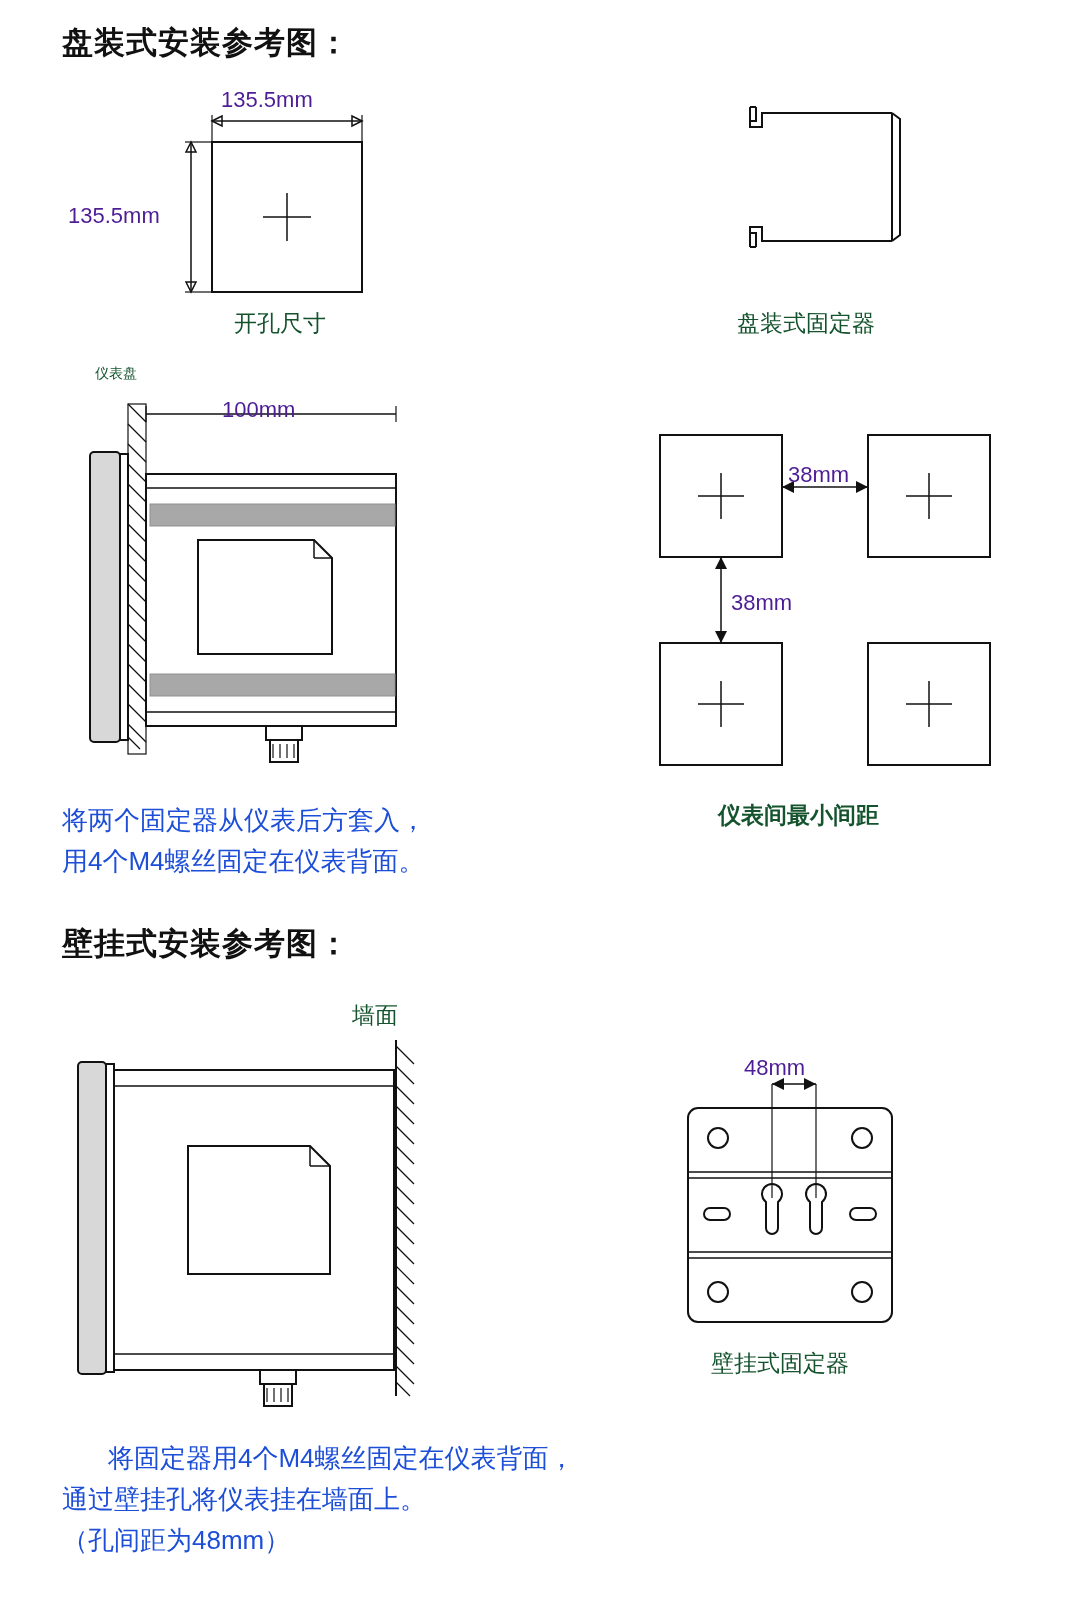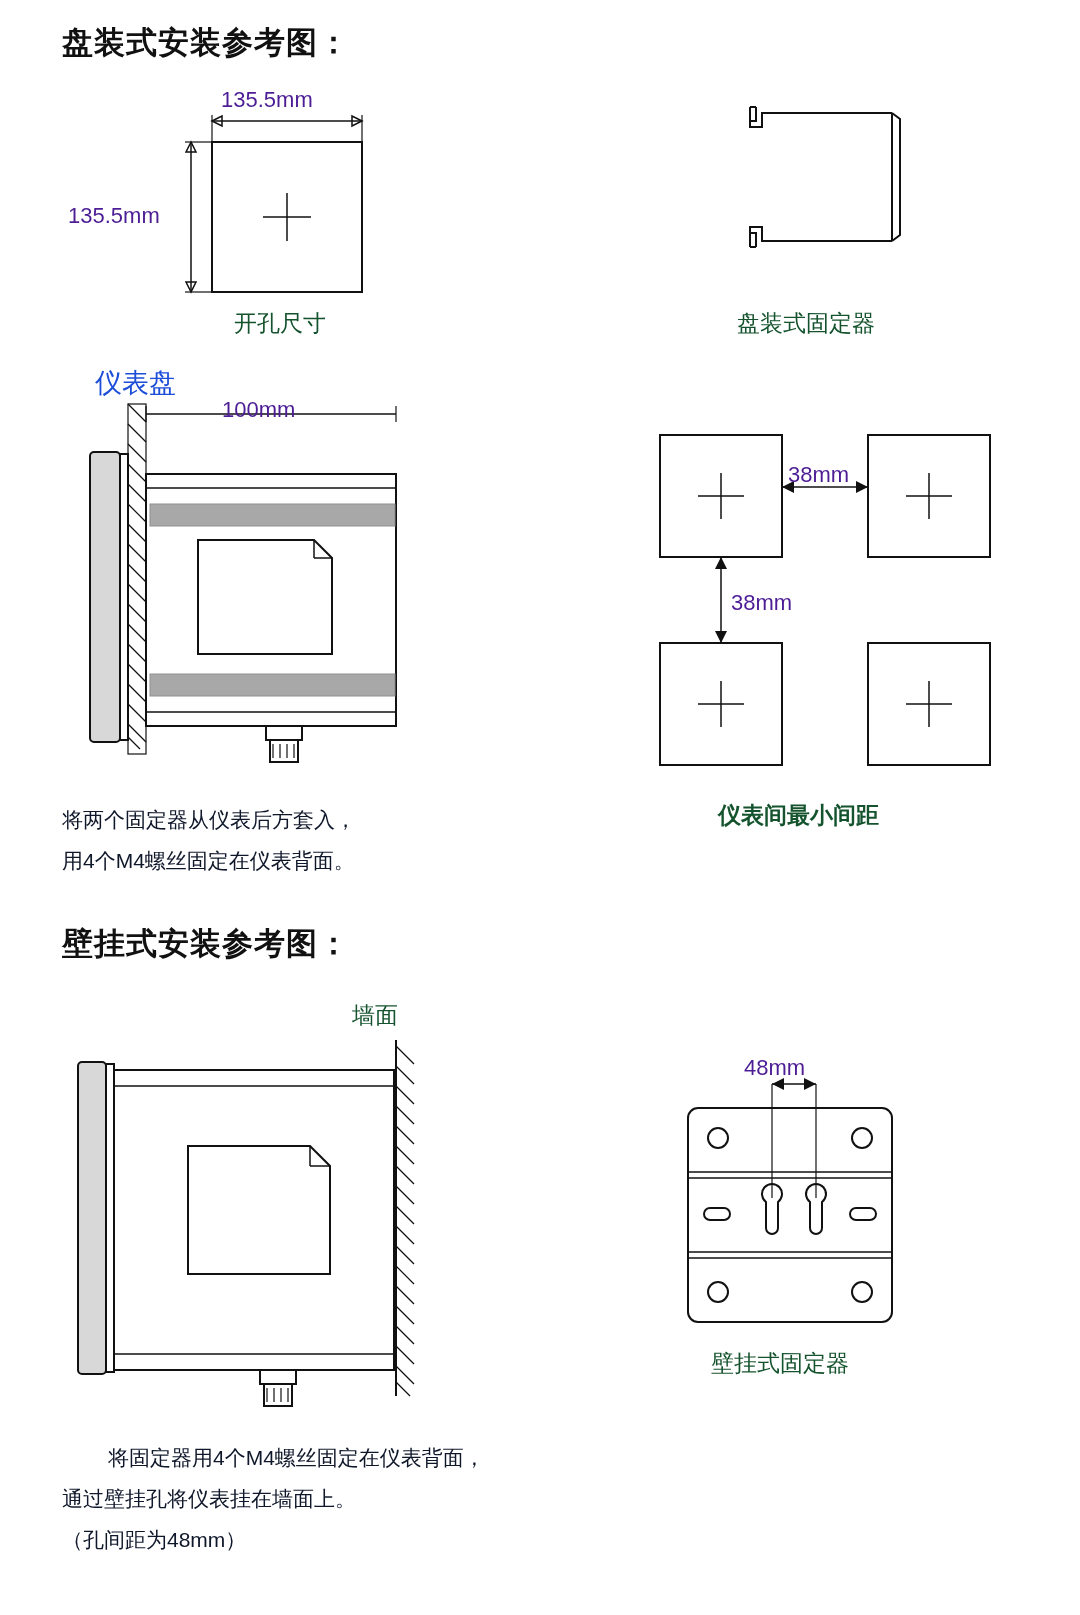--- a/index.html
+++ b/index.html
@@ -28,28 +28,28 @@
     font-size: 23px;
     color: #14532d;
     white-space: nowrap;
   }
   .dim-label {
     font-size: 22px;
     color: #4c1d95;
     white-space: nowrap;
   }
   .note {
-    font-size: 21px;
+    font-size: 26px;
     line-height: 36px;
-    color: #0f172a;
+    color: #1d4ed8;
     white-space: nowrap;
   }
   .small-label {
-    font-size: 27px;
-    color: #1d4ed8;
+    font-size: 14px;
+    color: #14532d;
     white-space: nowrap;
   }
   svg { display: block; overflow: visible; }
   .ln { stroke: #111; stroke-width: 2; fill: none; }
   .ln-thin { stroke: #111; stroke-width: 1.5; fill: none; }
   .ln-hair { stroke: #111; stroke-width: 1.2; fill: none; }
   .fill-w { fill: #ffffff; stroke: #111; stroke-width: 2; }
   .fill-gray { fill: #a8a8a8; stroke: #8f8f8f; stroke-width: 1; }
   .fill-dgray { fill: #d8d8d8; stroke: #111; stroke-width: 2; }
 </style>

